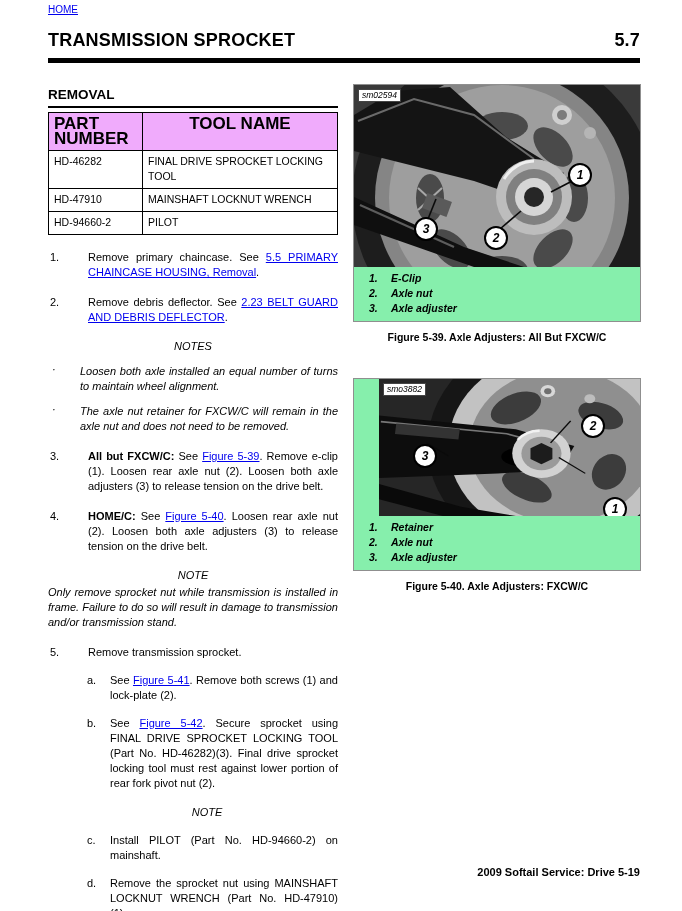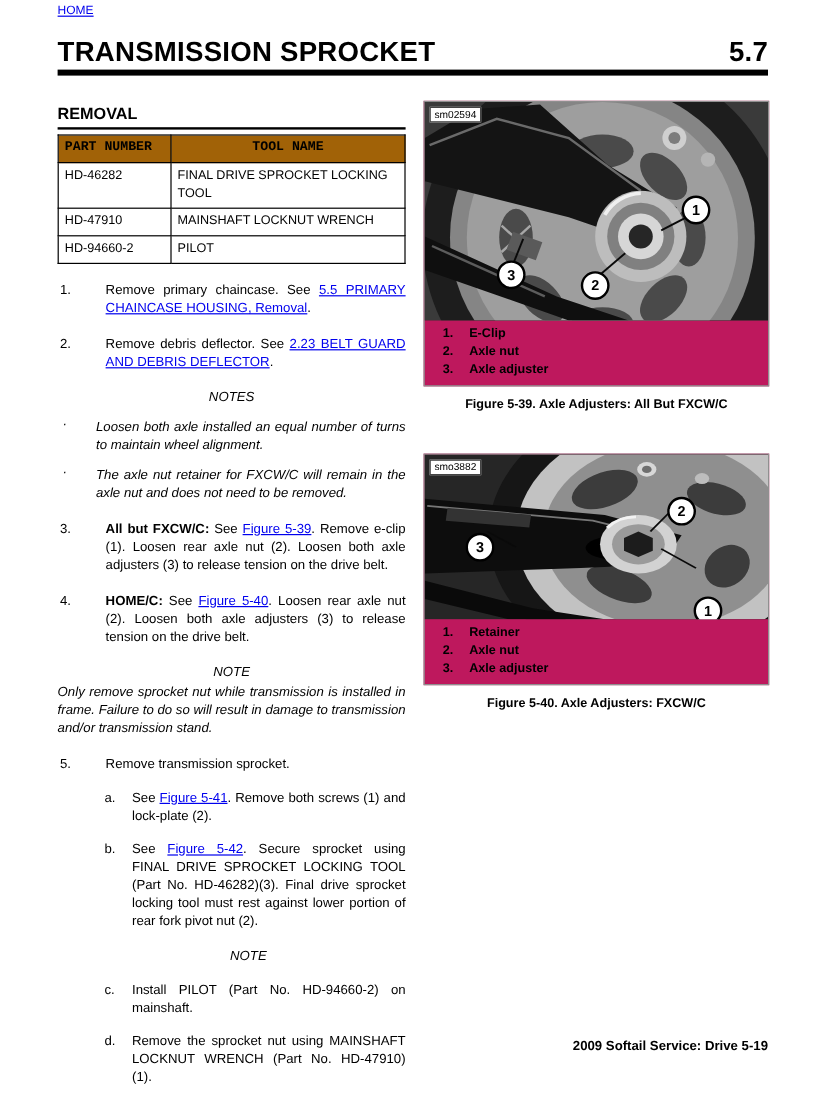--- a/index.html
+++ b/index.html
@@ -7,48 +7,48 @@
   body {
     width:682px; height:911px; position:relative; background:#ffffff;
     font-family:"Liberation Sans", sans-serif; color:#000;
     -webkit-font-smoothing:antialiased;
   }
   a.lnk { color:#0000EE; text-decoration:underline; cursor:pointer; }
 
   .home { position:absolute; top:4px; left:48px; font-size:10px; }
   .title-row { position:absolute; top:30px; left:48px; width:592px;
     display:flex; justify-content:space-between; align-items:flex-end;
-    font-size:23px; font-weight:bold; letter-spacing:.2px; }
+    font-size:18px; font-weight:bold; letter-spacing:.2px; }
   .title-bar { position:absolute; top:58px; left:48px; width:592px; height:5px; background:#000; }
 
   .leftcol { position:absolute; top:87px; left:48px; width:290px; font-size:11px; line-height:15px; }
   .rightcol { position:absolute; top:84px; left:353px; width:288px; }
 
   .removal-head { font-size:13.5px; font-weight:bold; margin:0 0 4px 0; }
   .removal-rule { border-bottom:2px solid #000; margin-bottom:4px; }
 
   table.tools { width:100%; border-collapse:collapse; font-size:10.5px; }
   table.tools th, table.tools td { border:1px solid #000; padding:3px 5px 4px 5px; vertical-align:top; }
-  table.tools th { background:#a16207; font-size:11px;font-family:Liberation Mono, monospace; }
+  table.tools th { background:#f0abfc; font-size:17px; }
   th.col-part { text-align:left; width:94px; }
   th.col-tool { text-align:center; }
 
   .step { position:relative; padding-left:40px; margin-top:15px; text-align:justify; }
   .step .num { position:absolute; left:2px; }
   .substep { position:relative; padding-left:62px; margin-top:13px; text-align:justify; }
   .substep .num { position:absolute; left:39px; }
   .note-head { text-align:center; font-style:italic; margin-top:14px; }
   .bullet { position:relative; padding-left:32px; margin-top:10px; font-style:italic; text-align:justify; }
   .bullet .b { position:absolute; left:4px; top:-2px; }
   .note-text { font-style:italic; text-align:justify; margin-top:2px; }
   .note-indent { margin-left:28px; }
 
-  .figbox { border:1px solid #8f8f8f; background:#be185d; }
+  .figbox { border:1px solid #8f8f8f; background:#86efac;font-style:italic; }
   .photo { position:relative; height:182px; background:#333; overflow:hidden; }
-  .photo.p2 { height:137px; }
+  .photo.p2 { height:137px;margin-left:25px; }
   .photo svg { display:block; width:100%; height:100%; }
   .img-label { position:absolute; top:4px; left:4px; background:#fff; border:1px solid #444;
     font-size:8.5px; line-height:11px; padding:0 3px; }
   .callout { position:absolute; width:24px; height:24px; border-radius:50%; background:#fff;
     border:2px solid #000; font-weight:bold; font-size:12px; text-align:center; line-height:20px; }
   .legend { padding:4px 0 5px 0; font-size:10.5px; font-weight:bold; line-height:15px; }
   .legend-row { position:relative; padding-left:37px; }
   .legend-row .ln { position:absolute; left:15px; }
   .figcap { text-align:center; font-weight:bold; font-size:10.5px; margin-top:9px; }
   .fig2 { margin-top:35px; }

